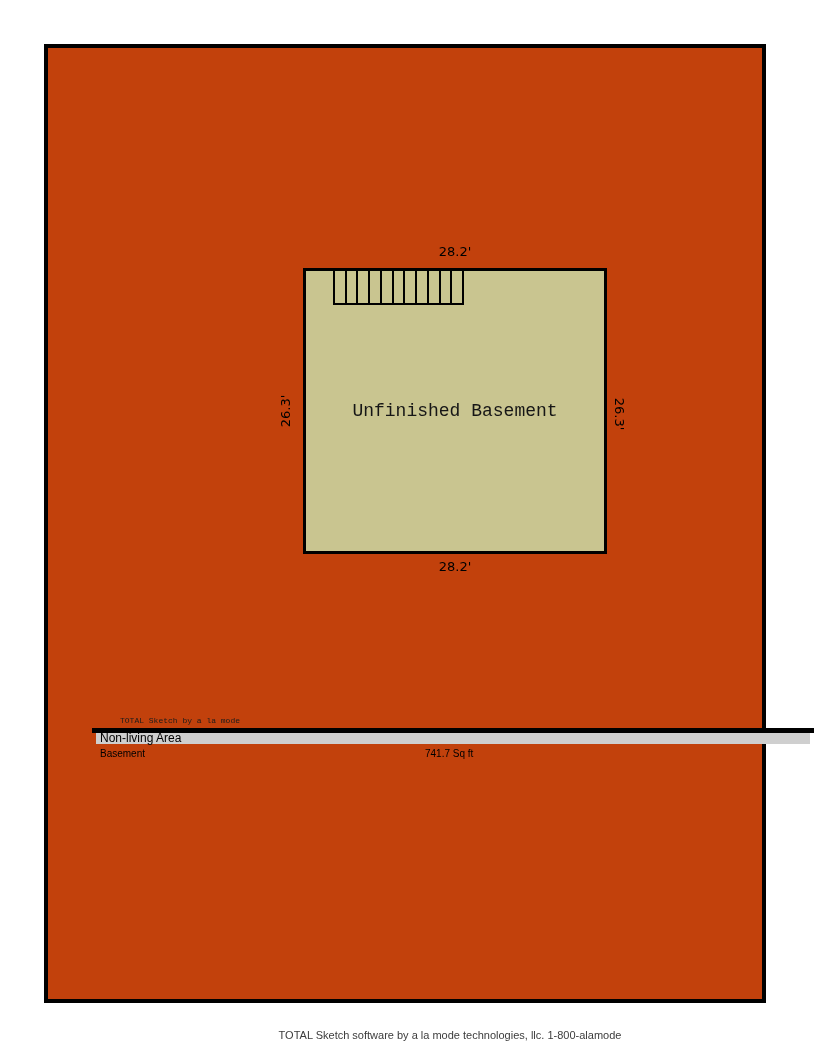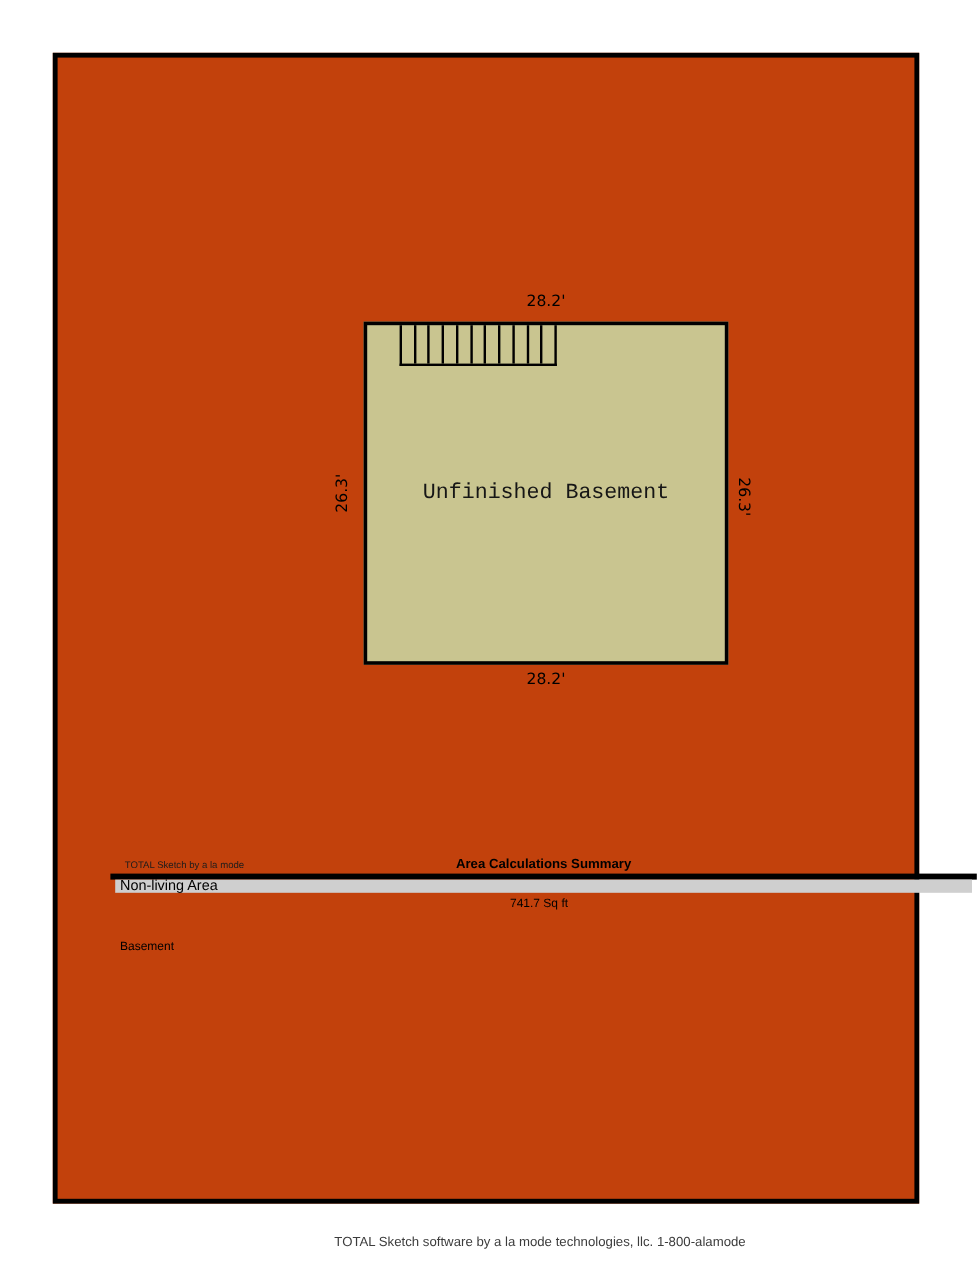--- a/index.html
+++ b/index.html
@@ -40,41 +40,41 @@
   .dim-left{left:238px;top:363px;transform:translate(-50%,-50%) rotate(-90deg);}
   .dim-right{left:571px;top:366px;transform:translate(-50%,-50%) rotate(90deg);}
   
   .room-label{
     position:absolute;left:255px;top:352px;width:304px;text-align:center;
     color:#161616;font-family:Liberation Mono, monospace;
     font-size:18px;line-height:23px;
   }
   
   .branding{
-    position:absolute;left:56px;top:668px;
-    font-size:8px;line-height:10px;color:#1c1c1c;
+    position:absolute;left:72px;top:668px;
+    font-size:8px;line-height:10px;color:#1c1c1c;font-family:Liberation Mono, monospace;
   }
   .summary-title{
     position:absolute;left:44px;top:666px;width:722px;text-align:center;
     font-size:11px;line-height:13px;font-weight:bold;color:#000;
   }
   .divider-bar{
     position:absolute;left:44px;top:680px;width:722px;height:5px;background:#000;
   }
   .section-bar{
     position:absolute;left:48px;top:685px;width:714px;height:11px;
     background:#cfcfcf;
   }
   .section-label{
     position:absolute;left:52px;top:685px;
     font-size:12px;line-height:11px;font-weight:normal;color:#000;white-space:nowrap;
   }
   .row-name{
     position:absolute;left:52px;top:700px;
-    font-size:10px;line-height:12px;color:#000;white-space:nowrap;margin-top:36px;
+    font-size:10px;line-height:12px;color:#000;white-space:nowrap;
   }
   .row-value{
     position:absolute;left:357px;top:700px;
     font-size:10px;line-height:12px;color:#000;white-space:nowrap;margin-left:20px;
   }
   
   .footer{
     position:absolute;left:0;top:1028px;width:816px;box-sizing:border-box;
     padding-left:84px;text-align:center;
     font-size:11px;line-height:14px;color:#3c3c3c;
@@ -105,21 +105,20 @@
     <div class="dim dim-top">28.2'</div>
     <div class="dim dim-bottom">28.2'</div>
     <div class="dim dim-left">26.3'</div>
     <div class="dim dim-right">26.3'</div>
 
     <div class="room-label">
       <div>Unfinished Basement</div>
     </div>
 
     <div class="branding">TOTAL Sketch by a la mode</div>
-    <div class="summary-title">Area Calculations Summary</div>
     <div class="divider-bar"></div>
 
     <div class="section-bar"></div>
     <div class="section-label">Non-living Area</div>
 
     <div class="row-name">Basement</div>
     <div class="row-value">741.7 Sq ft</div>
 
   </div>
 

